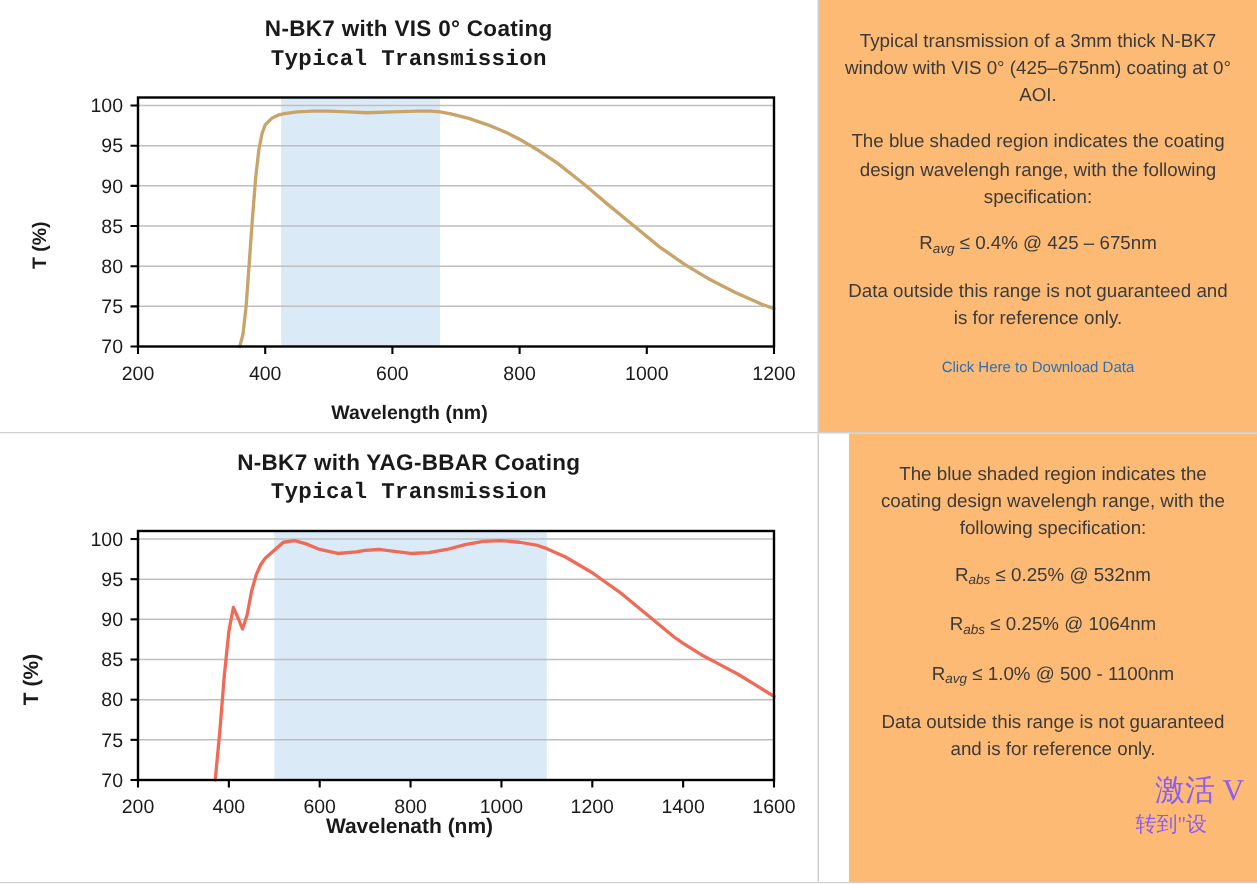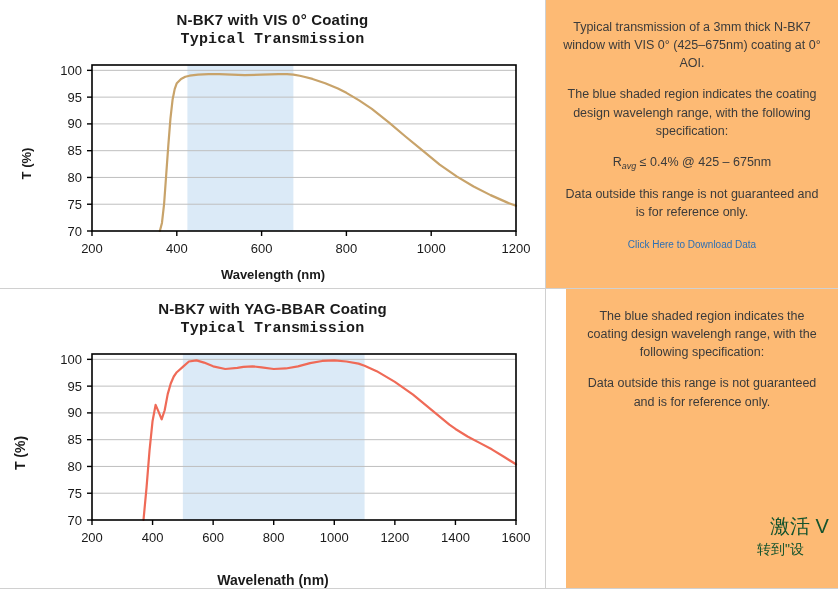--- a/index.html
+++ b/index.html
@@ -83,23 +83,23 @@
     white-space: nowrap;
   }
   svg { display: block; }
   .tick-text { font-family: "Liberation Sans", sans-serif; font-size: 13px; fill: #1a1a1a; }
   .tick-y { text-anchor: end; }
   .tick-x { text-anchor: middle; }
 
   
   .wm {
     position: absolute;
-    color: #14532d;
+    color: #8b5cf6;
     font-size: 20px;
-    font-family: Liberation Sans, sans-serif;
+    font-family: Liberation Serif, serif;
     pointer-events: none;
     white-space: nowrap;
     text-align: center;
   }
   .wm-1 { left: 770px; top: 513px; }
   .wm-2 { left: 757px; top: 541px; font-size: 14px; }
 </style>
 </head>
 <body>
 
@@ -207,26 +207,31 @@
             <text x="273.71428571428567" y="202" class="tick-text tick-x">800</text>
             <line x1="334.2857142857143" y1="180" x2="334.2857142857143" y2="185" stroke="#000" stroke-width="1.4"></line>
             <text x="334.2857142857143" y="202" class="tick-text tick-x">1000</text>
             <line x1="394.8571428571429" y1="180" x2="394.8571428571429" y2="185" stroke="#000" stroke-width="1.4"></line>
             <text x="394.8571428571429" y="202" class="tick-text tick-x">1200</text>
             <line x1="455.4285714285714" y1="180" x2="455.4285714285714" y2="185" stroke="#000" stroke-width="1.4"></line>
             <text x="455.4285714285714" y="202" class="tick-text tick-x">1400</text>
             <line x1="516" y1="180" x2="516" y2="185" stroke="#000" stroke-width="1.4"></line>
             <text x="516" y="202" class="tick-text tick-x">1600</text>
           </svg>
-        <div class="axis-label-x" style="top:232px; left:0; font-size:14px;">Wavelenath (nm)</div>
+        <div class="axis-label-x" style="top:202px; left:0; font-size:14px;">Wavelenath (nm)</div>
         <div class="axis-label-y" style="left:-10px; top:105px; width:60px; text-align:center; font-size:14px;">T (%)</div>
       </div>
     </div>
     <div class="desc-cell">
       <p>The blue shaded region indicates the coating design wavelengh range, with the following specification:</p>
+      <div class="spec-block">
+        <p class="spec-line">R<sub>abs</sub> ≤ 0.25% @ 532nm</p>
+        <p class="spec-line">R<sub>abs</sub> ≤ 0.25% @ 1064nm</p>
+        <p class="spec-line">R<sub>avg</sub> ≤ 1.0% @ 500 - 1100nm</p>
+      </div>
       <p>Data outside this range is not guaranteed and is for reference only.</p>
 
     </div>
   </div>
 
   <div class="wm wm-1">激活 V</div>
   <div class="wm wm-2">转到"设</div>
 </div>
 
 </body></html>

